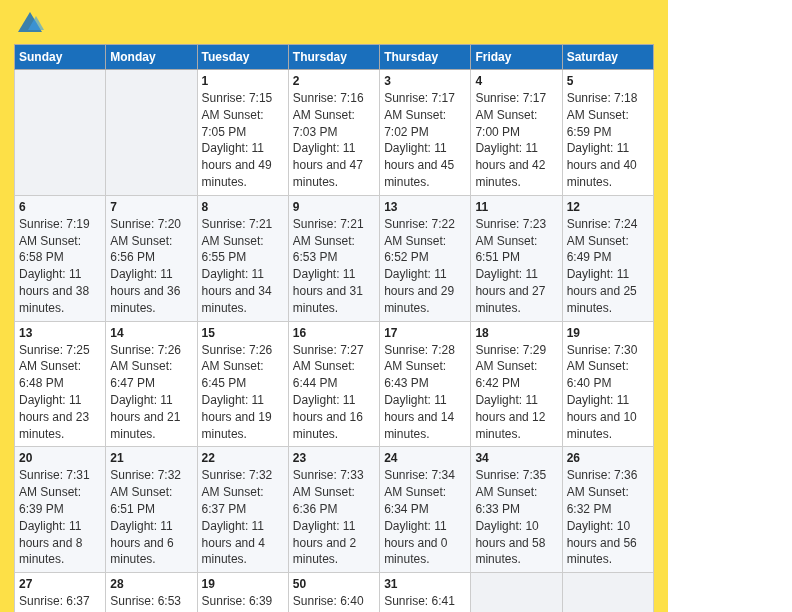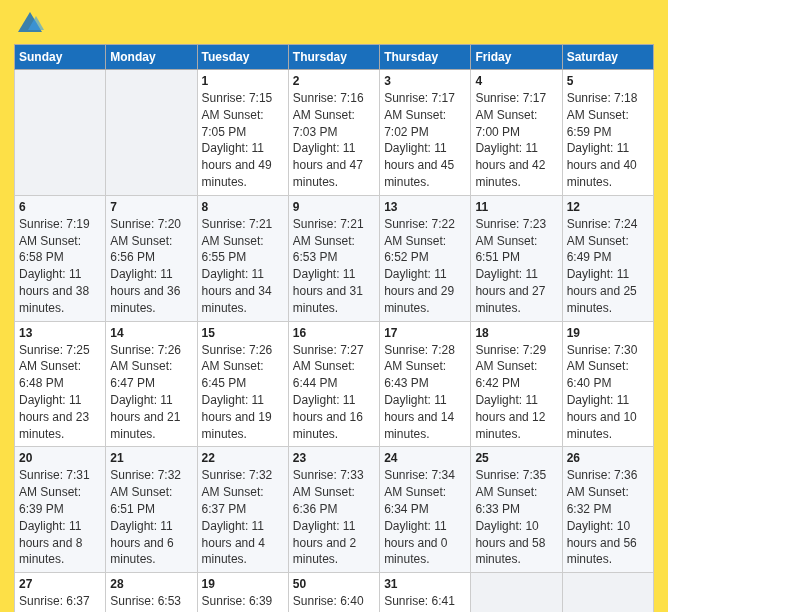--- a/index.html
+++ b/index.html
@@ -285,21 +285,21 @@
 Sunset: 6:36 PM
 Daylight: 11 hours and 2 minutes.</div>
           </td>
           <td>
             <span class="day-number">24</span>
             <div class="day-info">Sunrise: 7:34 AM
 Sunset: 6:34 PM
 Daylight: 11 hours and 0 minutes.</div>
           </td>
           <td>
-            <span class="day-number">25</span>
+            <span class="day-number">34</span>
             <div class="day-info">Sunrise: 7:35 AM
 Sunset: 6:33 PM
 Daylight: 10 hours and 58 minutes.</div>
           </td>
           <td>
             <span class="day-number">26</span>
             <div class="day-info">Sunrise: 7:36 AM
 Sunset: 6:32 PM
 Daylight: 10 hours and 56 minutes.</div>
           </td>

